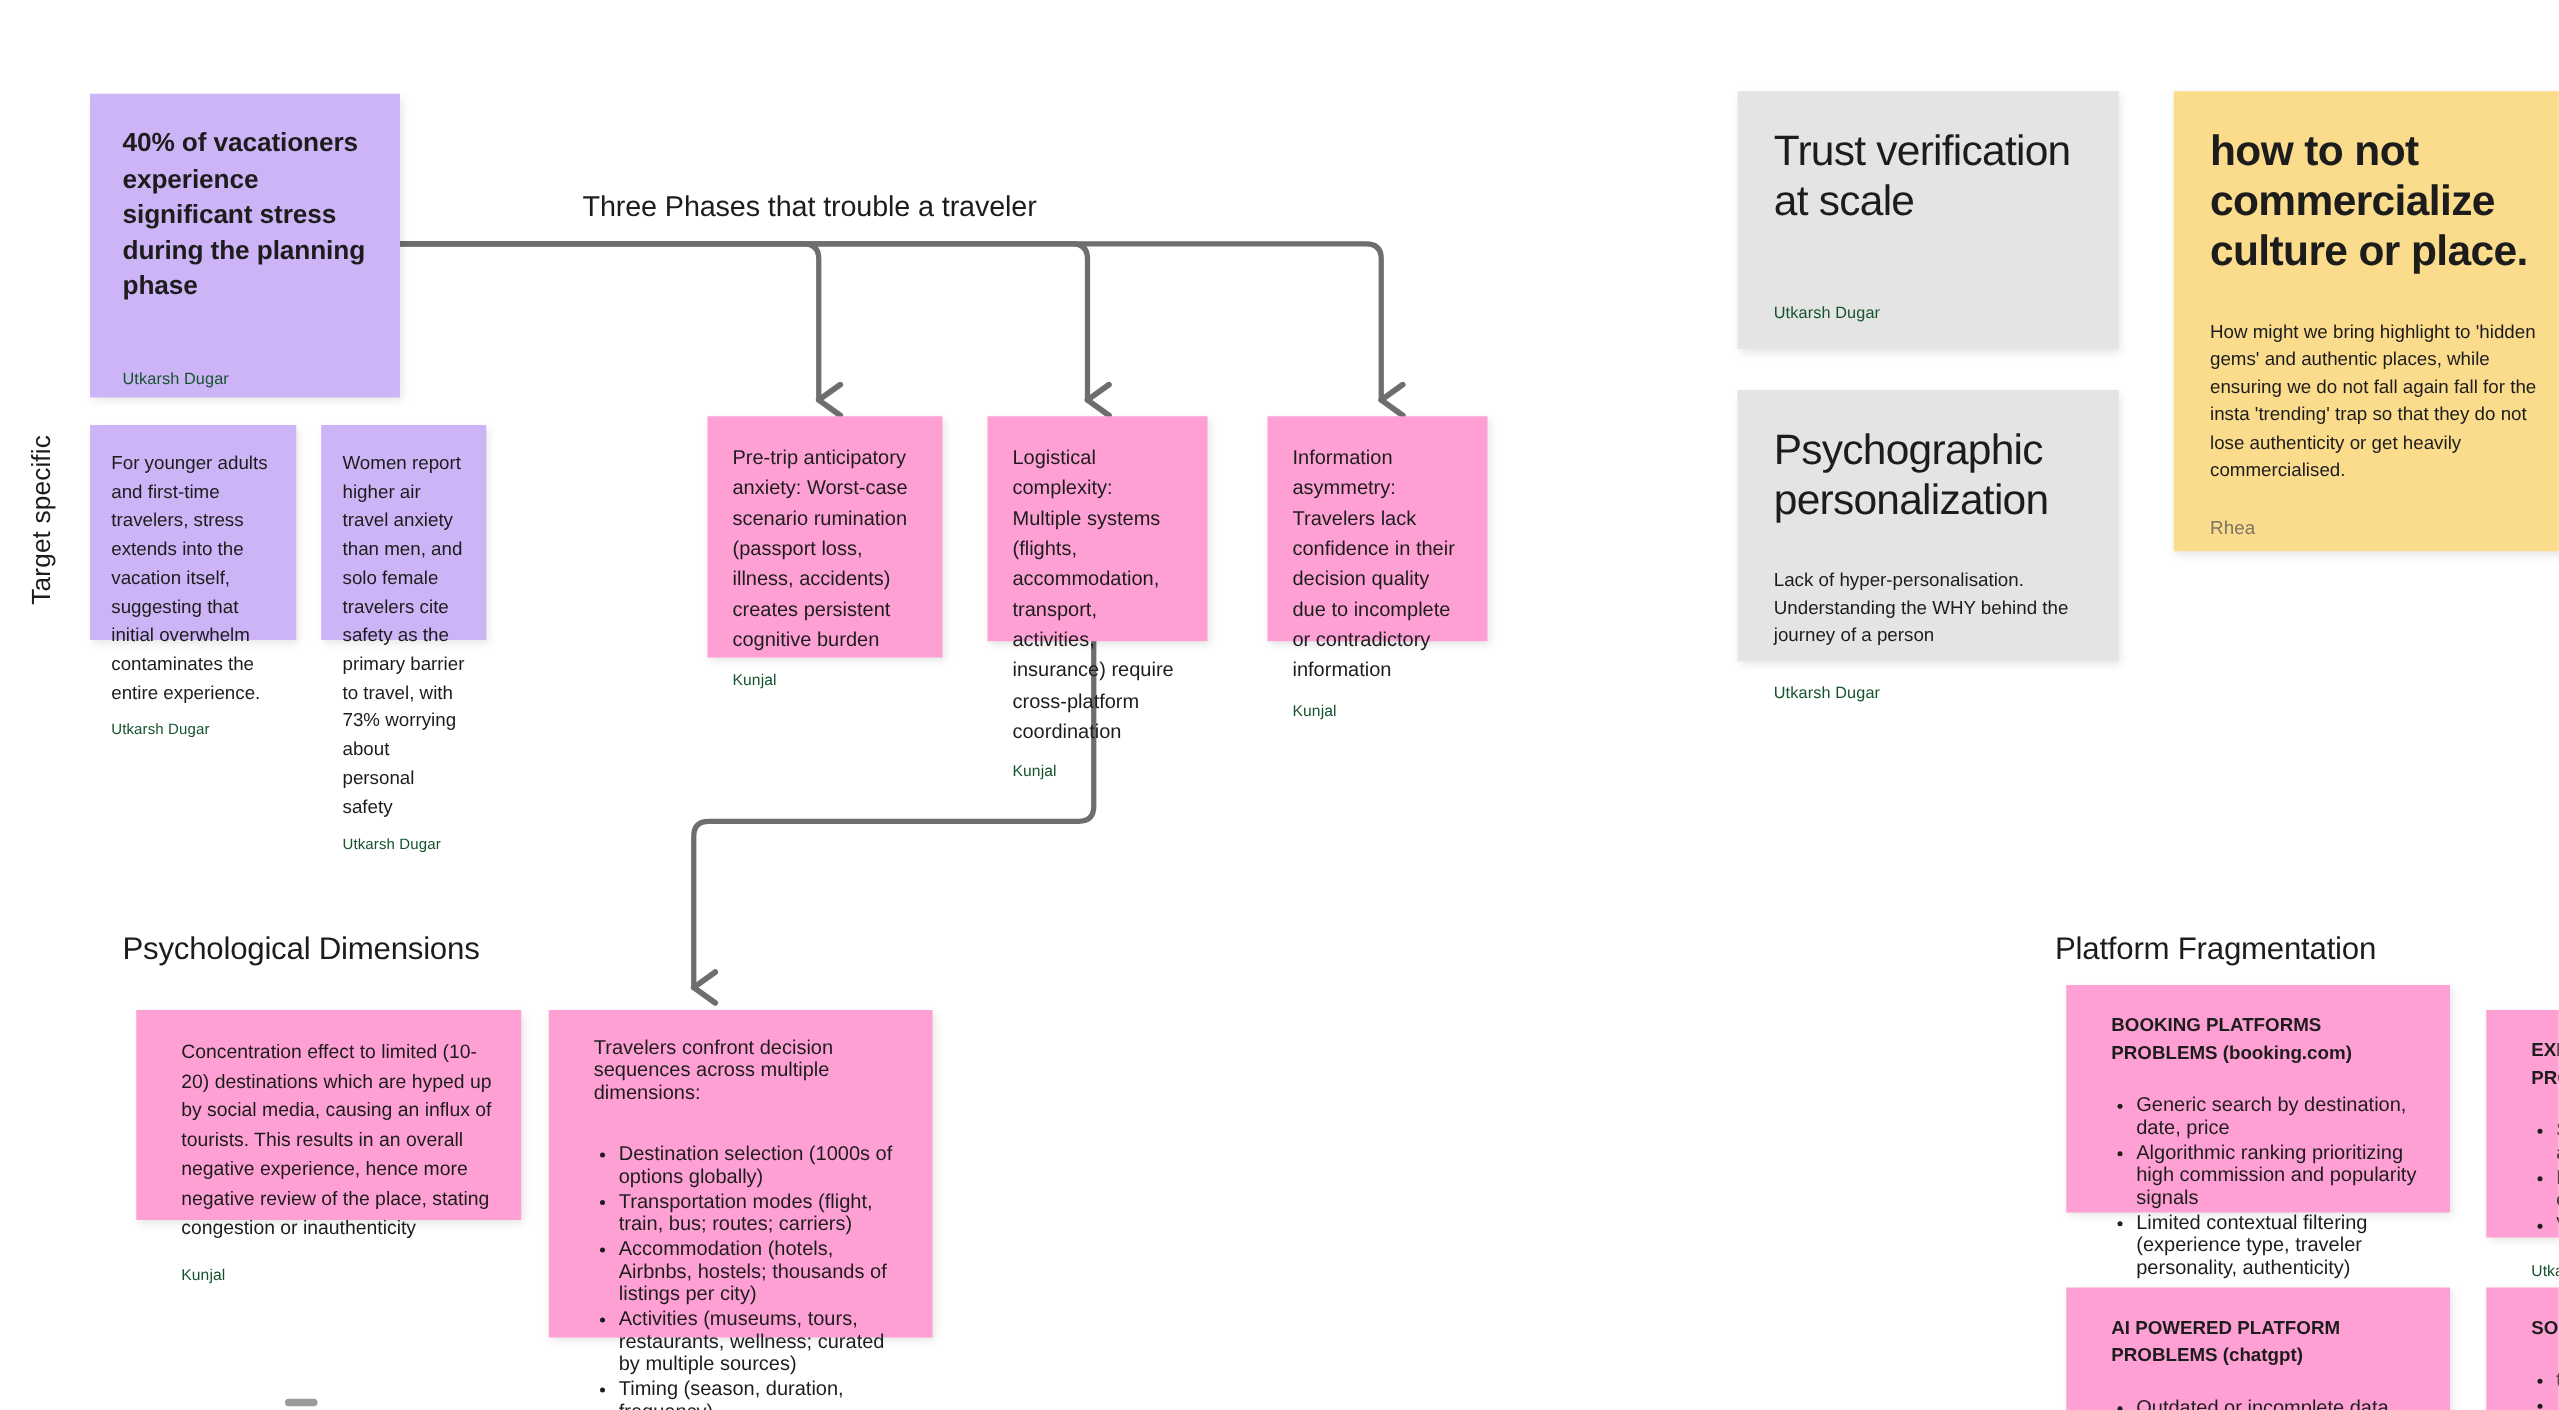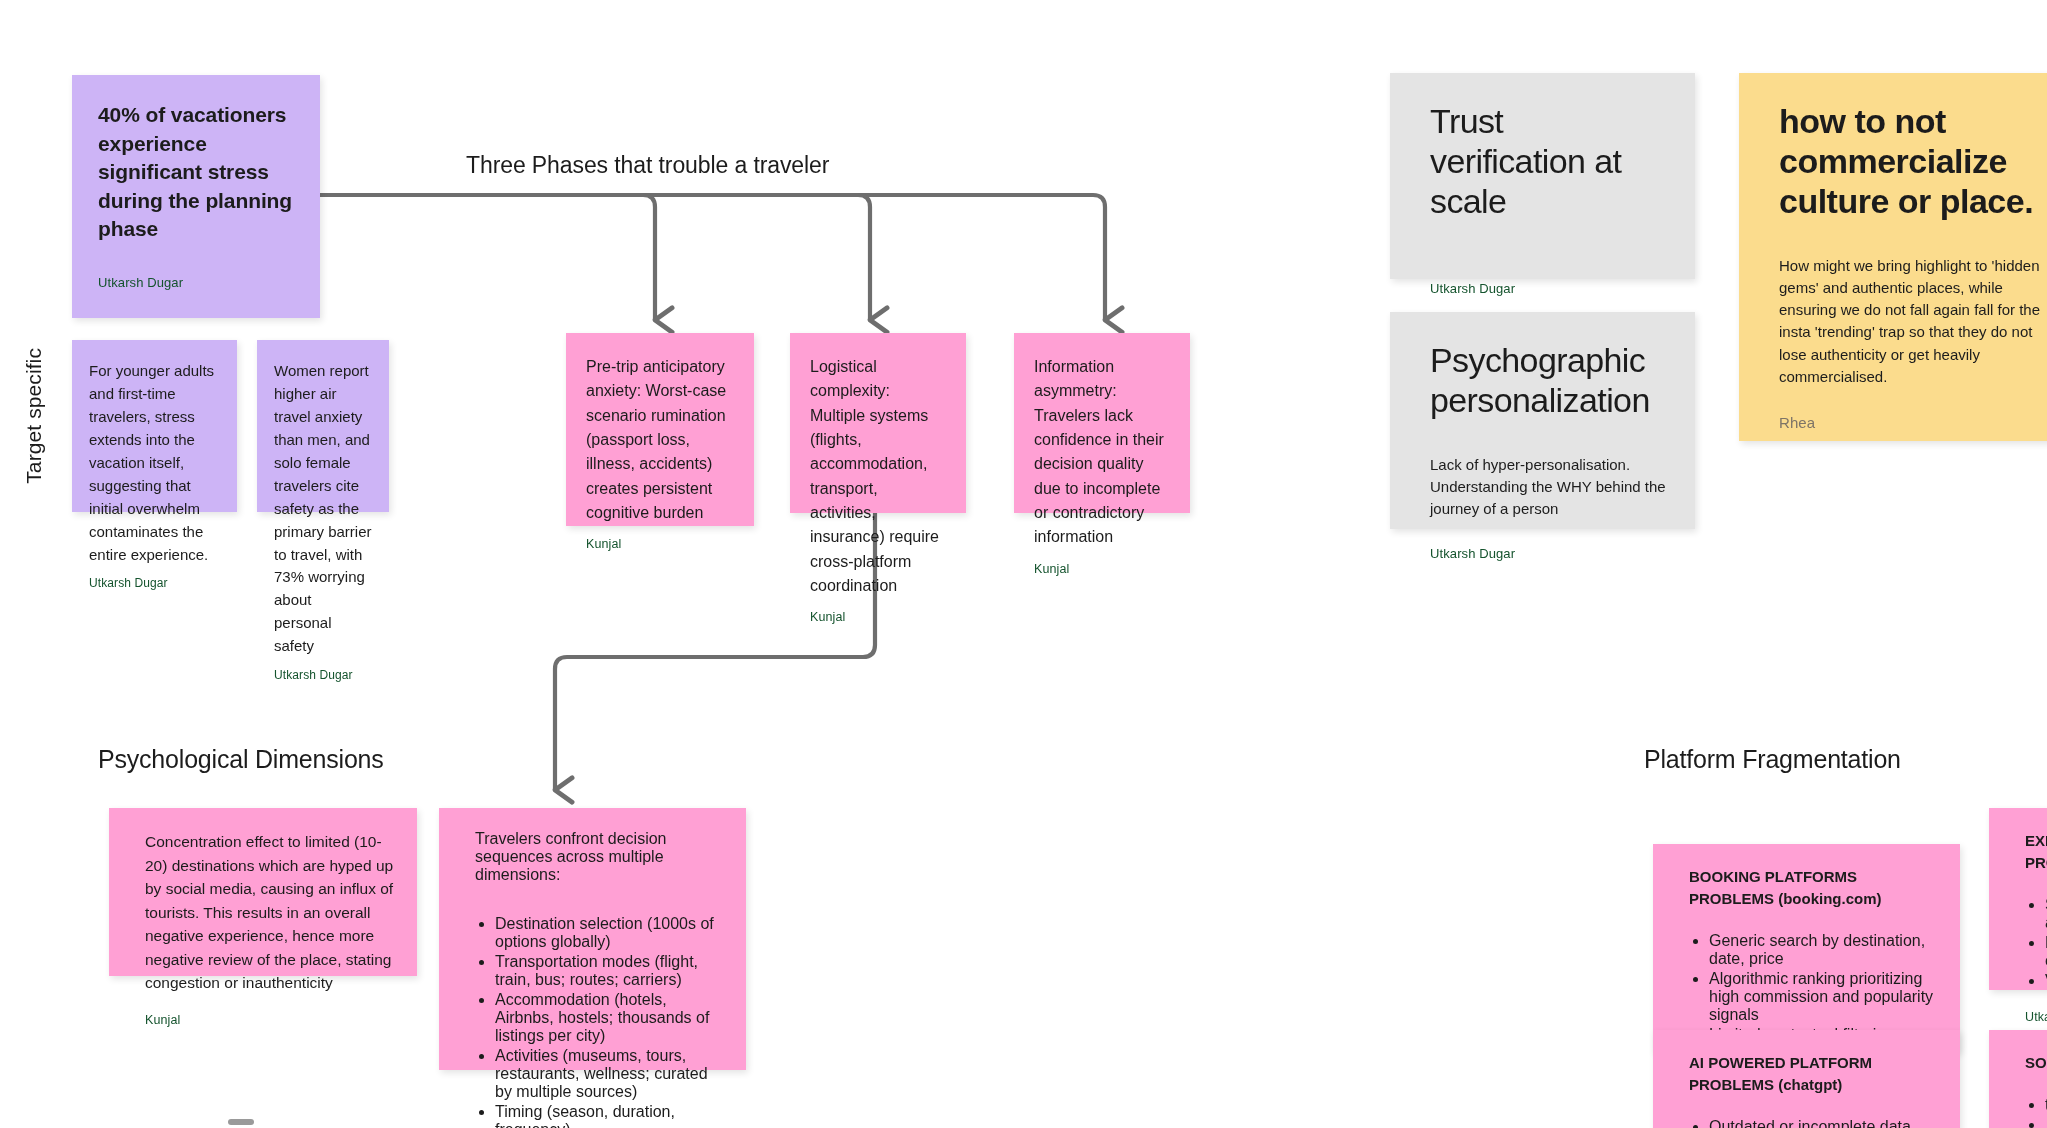--- a/index.html
+++ b/index.html
@@ -27,41 +27,41 @@
     padding-top: 14px;
     letter-spacing: .1px;
   }
   .purple { background: #cdb4f6; }
   .pink   { background: #ffa0d4; }
   .grey   { background: #e4e4e4; }
   .yellow { background: #fbdc8d; }
 
   
   .hero {
-    padding: 26px 26px 28px 26px;
+    padding: 26px 26px 8px 26px;
   }
   .hero .body {
     font-size: 21px;
     font-weight: 700;
     line-height: 1.36;
     letter-spacing: -0.1px;
   }
 
   
   .small { padding: 20px 17px 14px 17px; }
   .small .body { font-size: 15px; line-height: 1.53; }
   .small .author { font-size: 12px; padding-top: 10px; }
 
   
   .mid { padding: 22px 20px 16px 20px; }
   .mid .body { font-size: 16px; line-height: 1.52; }
   .mid .author { font-size: 12.5px; padding-top: 12px; }
 
   
-  .concept { padding: 28px 28px 22px 40px; }
+  .concept { padding: 28px 28px 22px 29px; }
   .concept .title {
     font-size: 34px;
     line-height: 1.18;
     font-weight: 400;
     letter-spacing: -0.6px;
     margin-bottom: 34px;
   }
   .concept .desc { font-size: 15px; line-height: 1.47; }
   .concept .author { font-size: 13px; padding-top: 26px; }
   .yellow .title { font-weight: 700; letter-spacing: -0.5px; }
@@ -206,21 +206,21 @@
     <ul>
       <li>Destination selection (1000s of options globally)</li>
       <li>Transportation modes (flight, train, bus; routes; carriers)</li>
       <li>Accommodation (hotels, Airbnbs, hostels; thousands of listings per city)</li>
       <li>Activities (museums, tours, restaurants, wellness; curated by multiple sources)</li>
       <li>Timing (season, duration, frequency)</li>
     </ul>
 
   </div>
 
-  <div class="note pink wide" style="left:1617px; top:844px; width:307px; height:208px;align-items:flex-end;">
+  <div class="note pink wide" style="left:1617px; top:788px; width:307px; height:182px;align-items:flex-end;">
     <div class="cap">BOOKING PLATFORMS PROBLEMS (booking.com)</div>
     <ul>
       <li>Generic search by destination, date, price</li>
       <li>Algorithmic ranking prioritizing high commission and popularity signals</li>
       <li>Limited contextual filtering (experience type, traveler personality, authenticity)</li>
     </ul>
     <div class="author">Utkarsh Dugar</div>
   </div>
 
   <div class="note pink wide" style="left:1953px; top:808px; width:307px; height:182px;">

